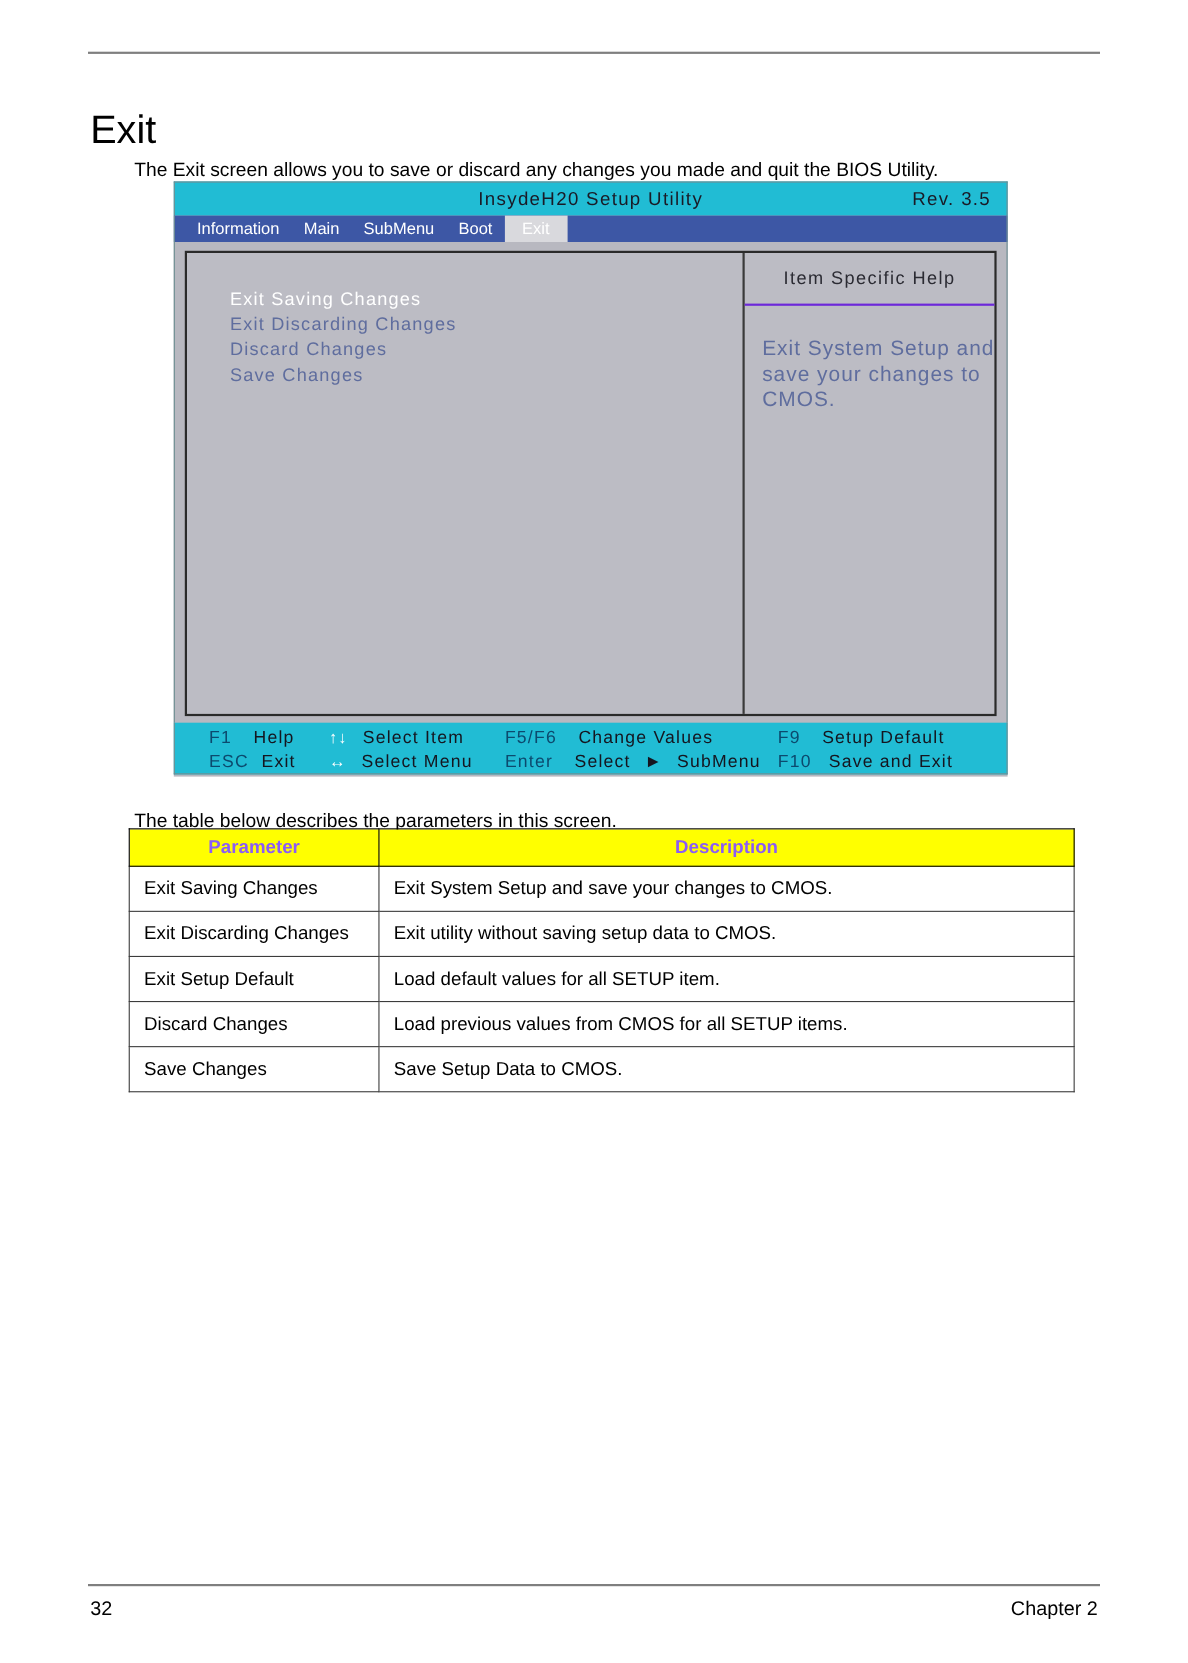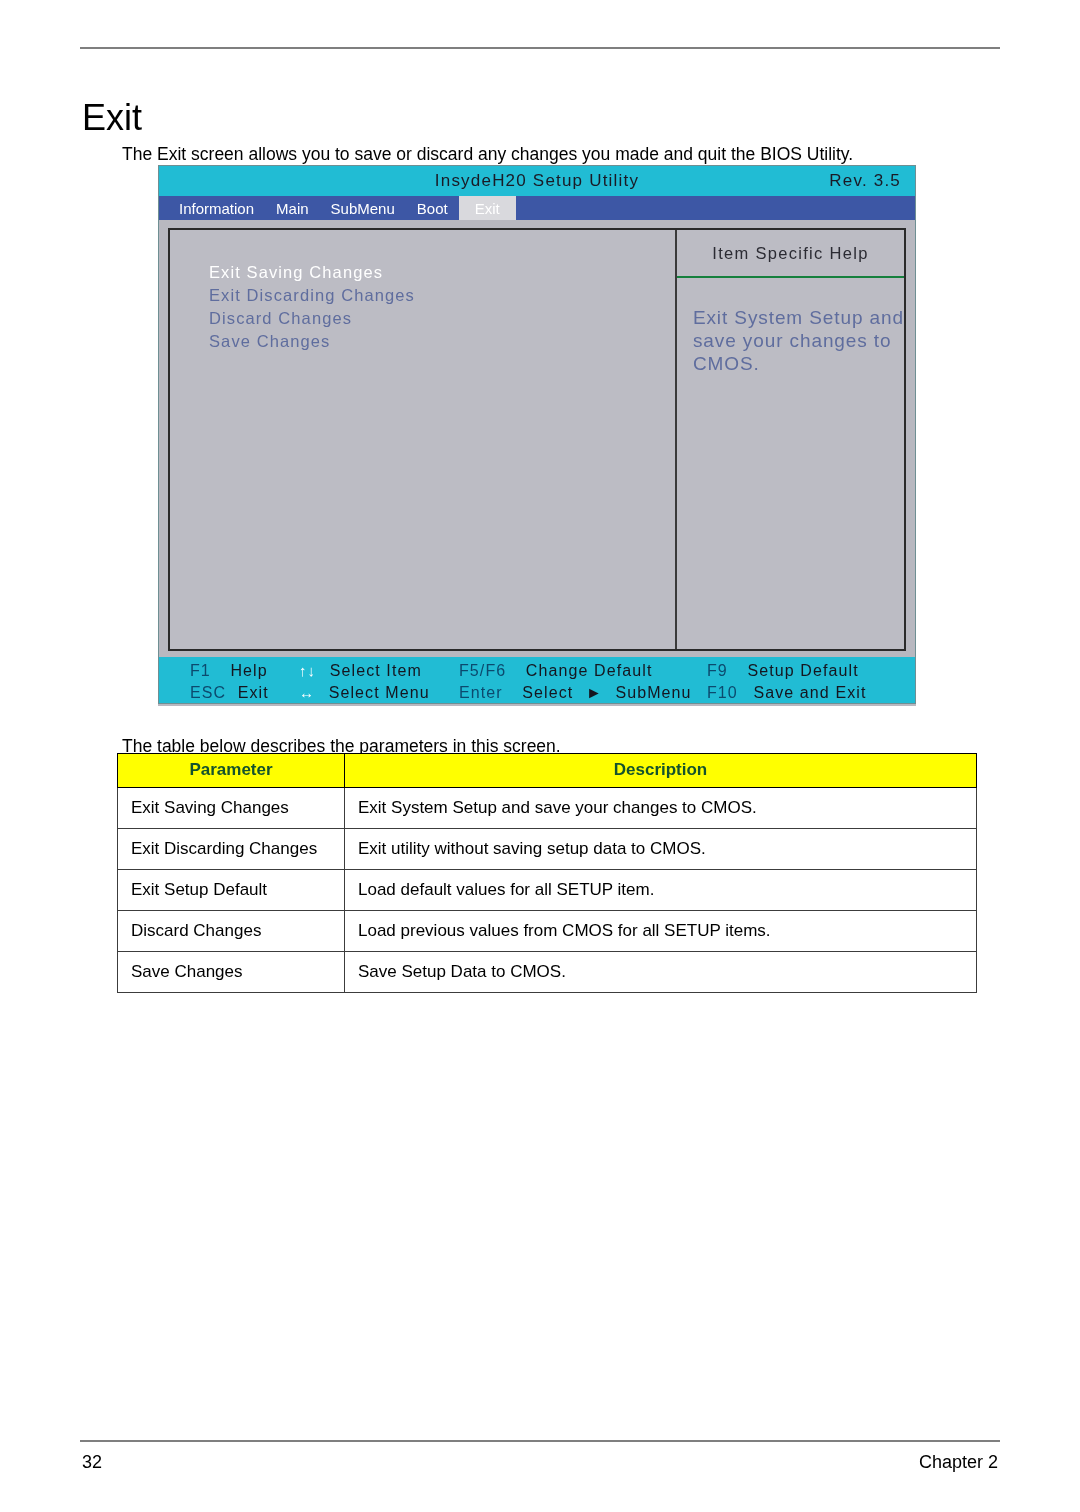--- a/index.html
+++ b/index.html
@@ -174,21 +174,21 @@
     flex: 1;
     box-sizing: border-box;
   }
   .help-title {
     height: 46px;
     line-height: 46px;
     text-align: center;
     font-size: 16.5px;
     letter-spacing: 1.3px;
     color: #2b2b33;
-    border-bottom: 2px solid #15803d;
+    border-bottom: 2px solid #6d28d9;
     white-space: nowrap;
   }
   .help-text {
     padding: 28px 0 0 16px;
     font-size: 19px;
     line-height: 23px;
     letter-spacing: 0.9px;
     color: #5f6d9e;
   }
   .help-text div { white-space: nowrap; }
@@ -236,21 +236,21 @@
     font-size: 17px;
   }
   .param-table th,
   .param-table td {
     border: 1px solid #000000;
     text-align: left;
     vertical-align: top;
   }
   .param-table thead th {
     background: #ffff00;
-    color: #14532d;
+    color: #8b5cf6;
     font-weight: bold;
     text-align: center;
     padding: 6px 0 7px 0;
     font-size: 17px;
   }
   .param-table tbody td {
     padding: 7px 10px 8px 13px;
     line-height: 25px;
     border-color: #3c3c3c;
   }
@@ -310,21 +310,21 @@
       <span class="fk-c1">
         <span class="fk-key">F1</span>
         <span class="fk-lbl" style="padding-left:14px">Help</span>
       </span>
       <span class="fk-c2">
         <span class="fk-arrow">↑↓</span>
         <span class="fk-lbl">Select  Item</span>
       </span>
       <span class="fk-c3">
         <span class="fk-key">F5/F6</span>
-        <span class="fk-lbl" style="padding-left:14px">Change Default</span>
+        <span class="fk-lbl" style="padding-left:14px">Change Values</span>
       </span>
       <span class="fk-c4">
         <span class="fk-key">F9</span>
         <span class="fk-lbl" style="padding-left:14px">Setup Default</span>
       </span>
     </div>
 
     <div class="fk-row r2">
       <span class="fk-c1">
         <span class="fk-key">ESC</span>

